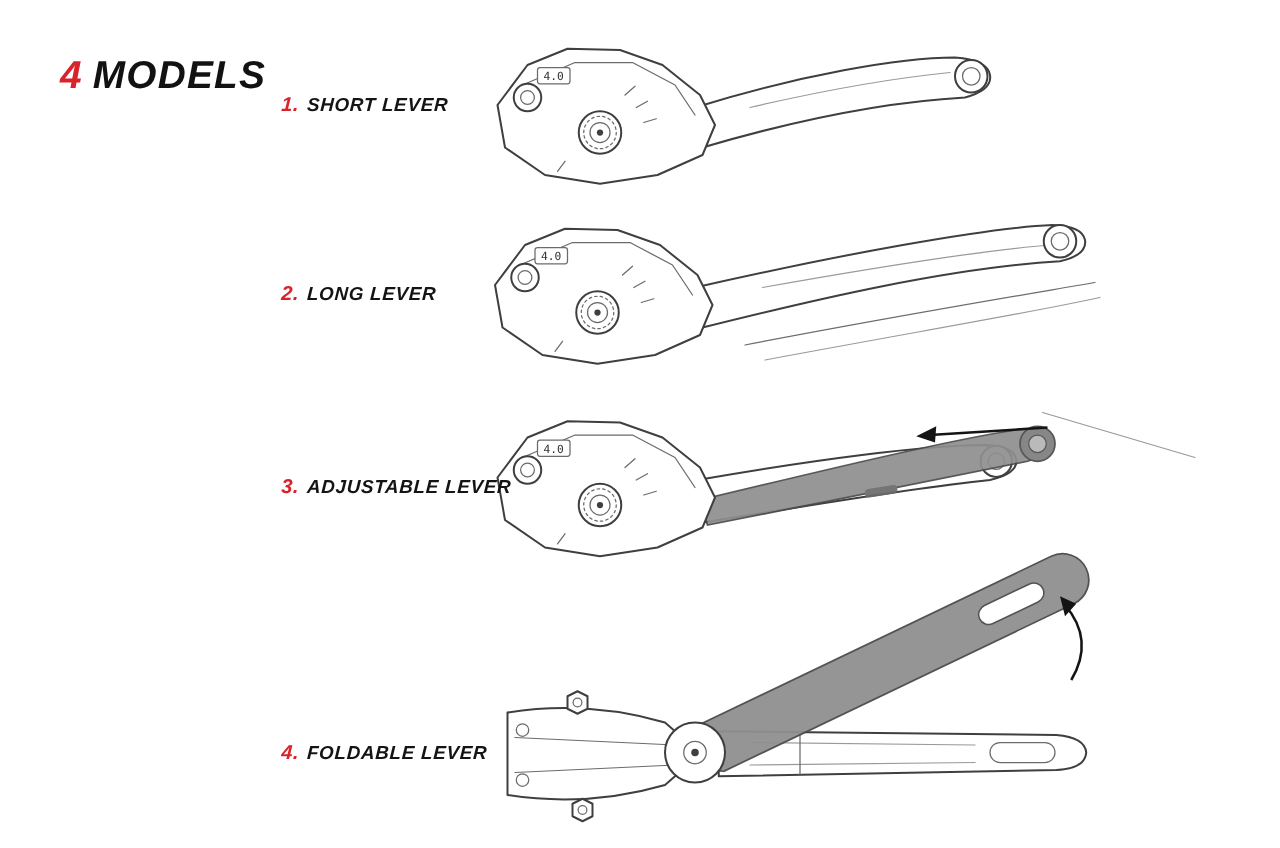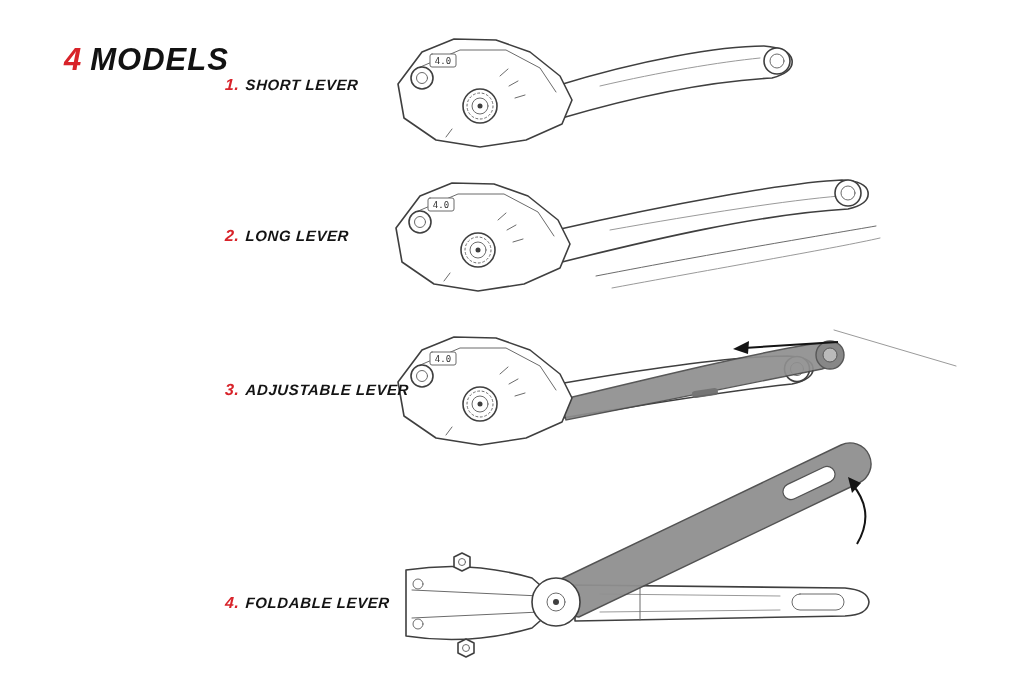--- a/index.html
+++ b/index.html
@@ -3,21 +3,21 @@
 <meta charset="utf-8">
 <style>
   html,body{margin:0;padding:0;background:#ffffff;}
   .stage{
     position:relative;width:1024px;height:678px;background:#ffffff;overflow:hidden;
     font-family:"Liberation Sans",sans-serif;
   }
   .header{
     position:absolute;left:48px;top:42px;
     font-style:italic;font-weight:900;font-size:31px;letter-spacing:1px;
-    color:#121212;white-space:nowrap;margin-left:16px;
+    color:#121212;white-space:nowrap;
   }
   .header .num{color:#d8232a;margin-right:8px;}
   .model-label{
     position:absolute;left:225px;
     font-style:italic;font-weight:bold;font-size:15px;letter-spacing:0.6px;
     color:#141414;white-space:nowrap;transform:skewX(-3deg);
   }
   .model-label .num{color:#d8232a;margin-right:6px;font-size:16px;}
   .lbl-1{top:76px;}
   .lbl-2{top:227px;}

